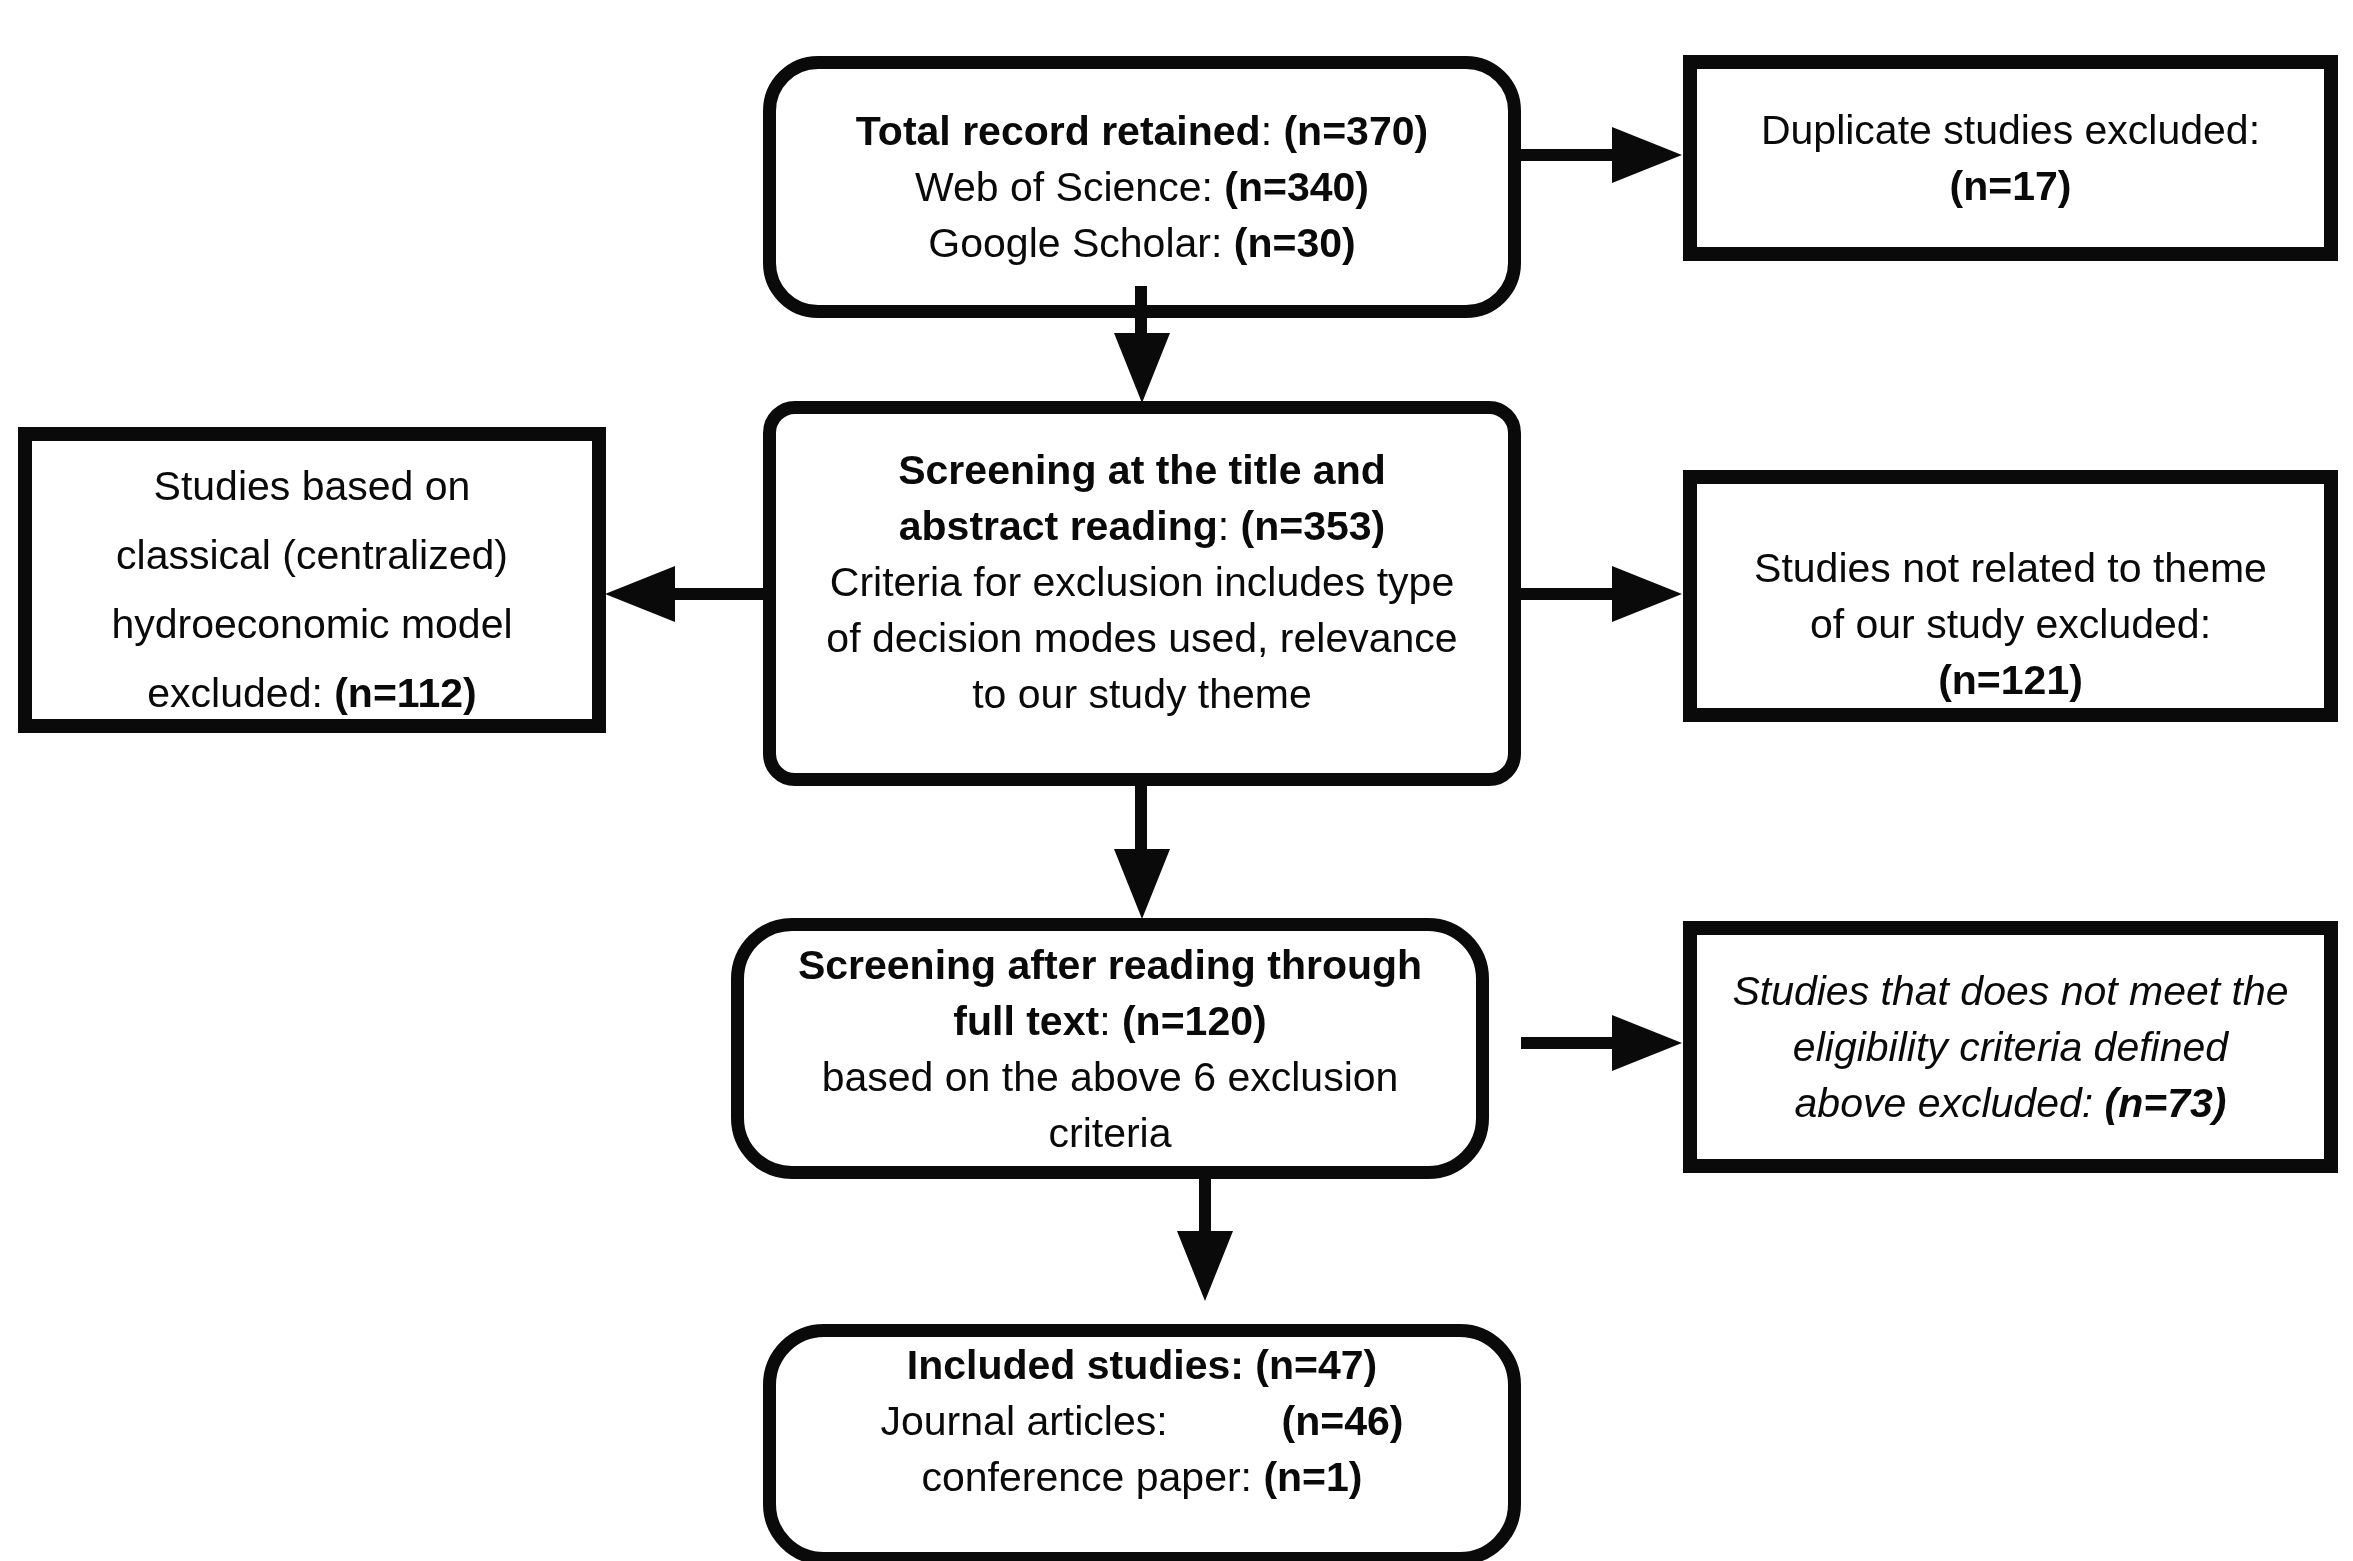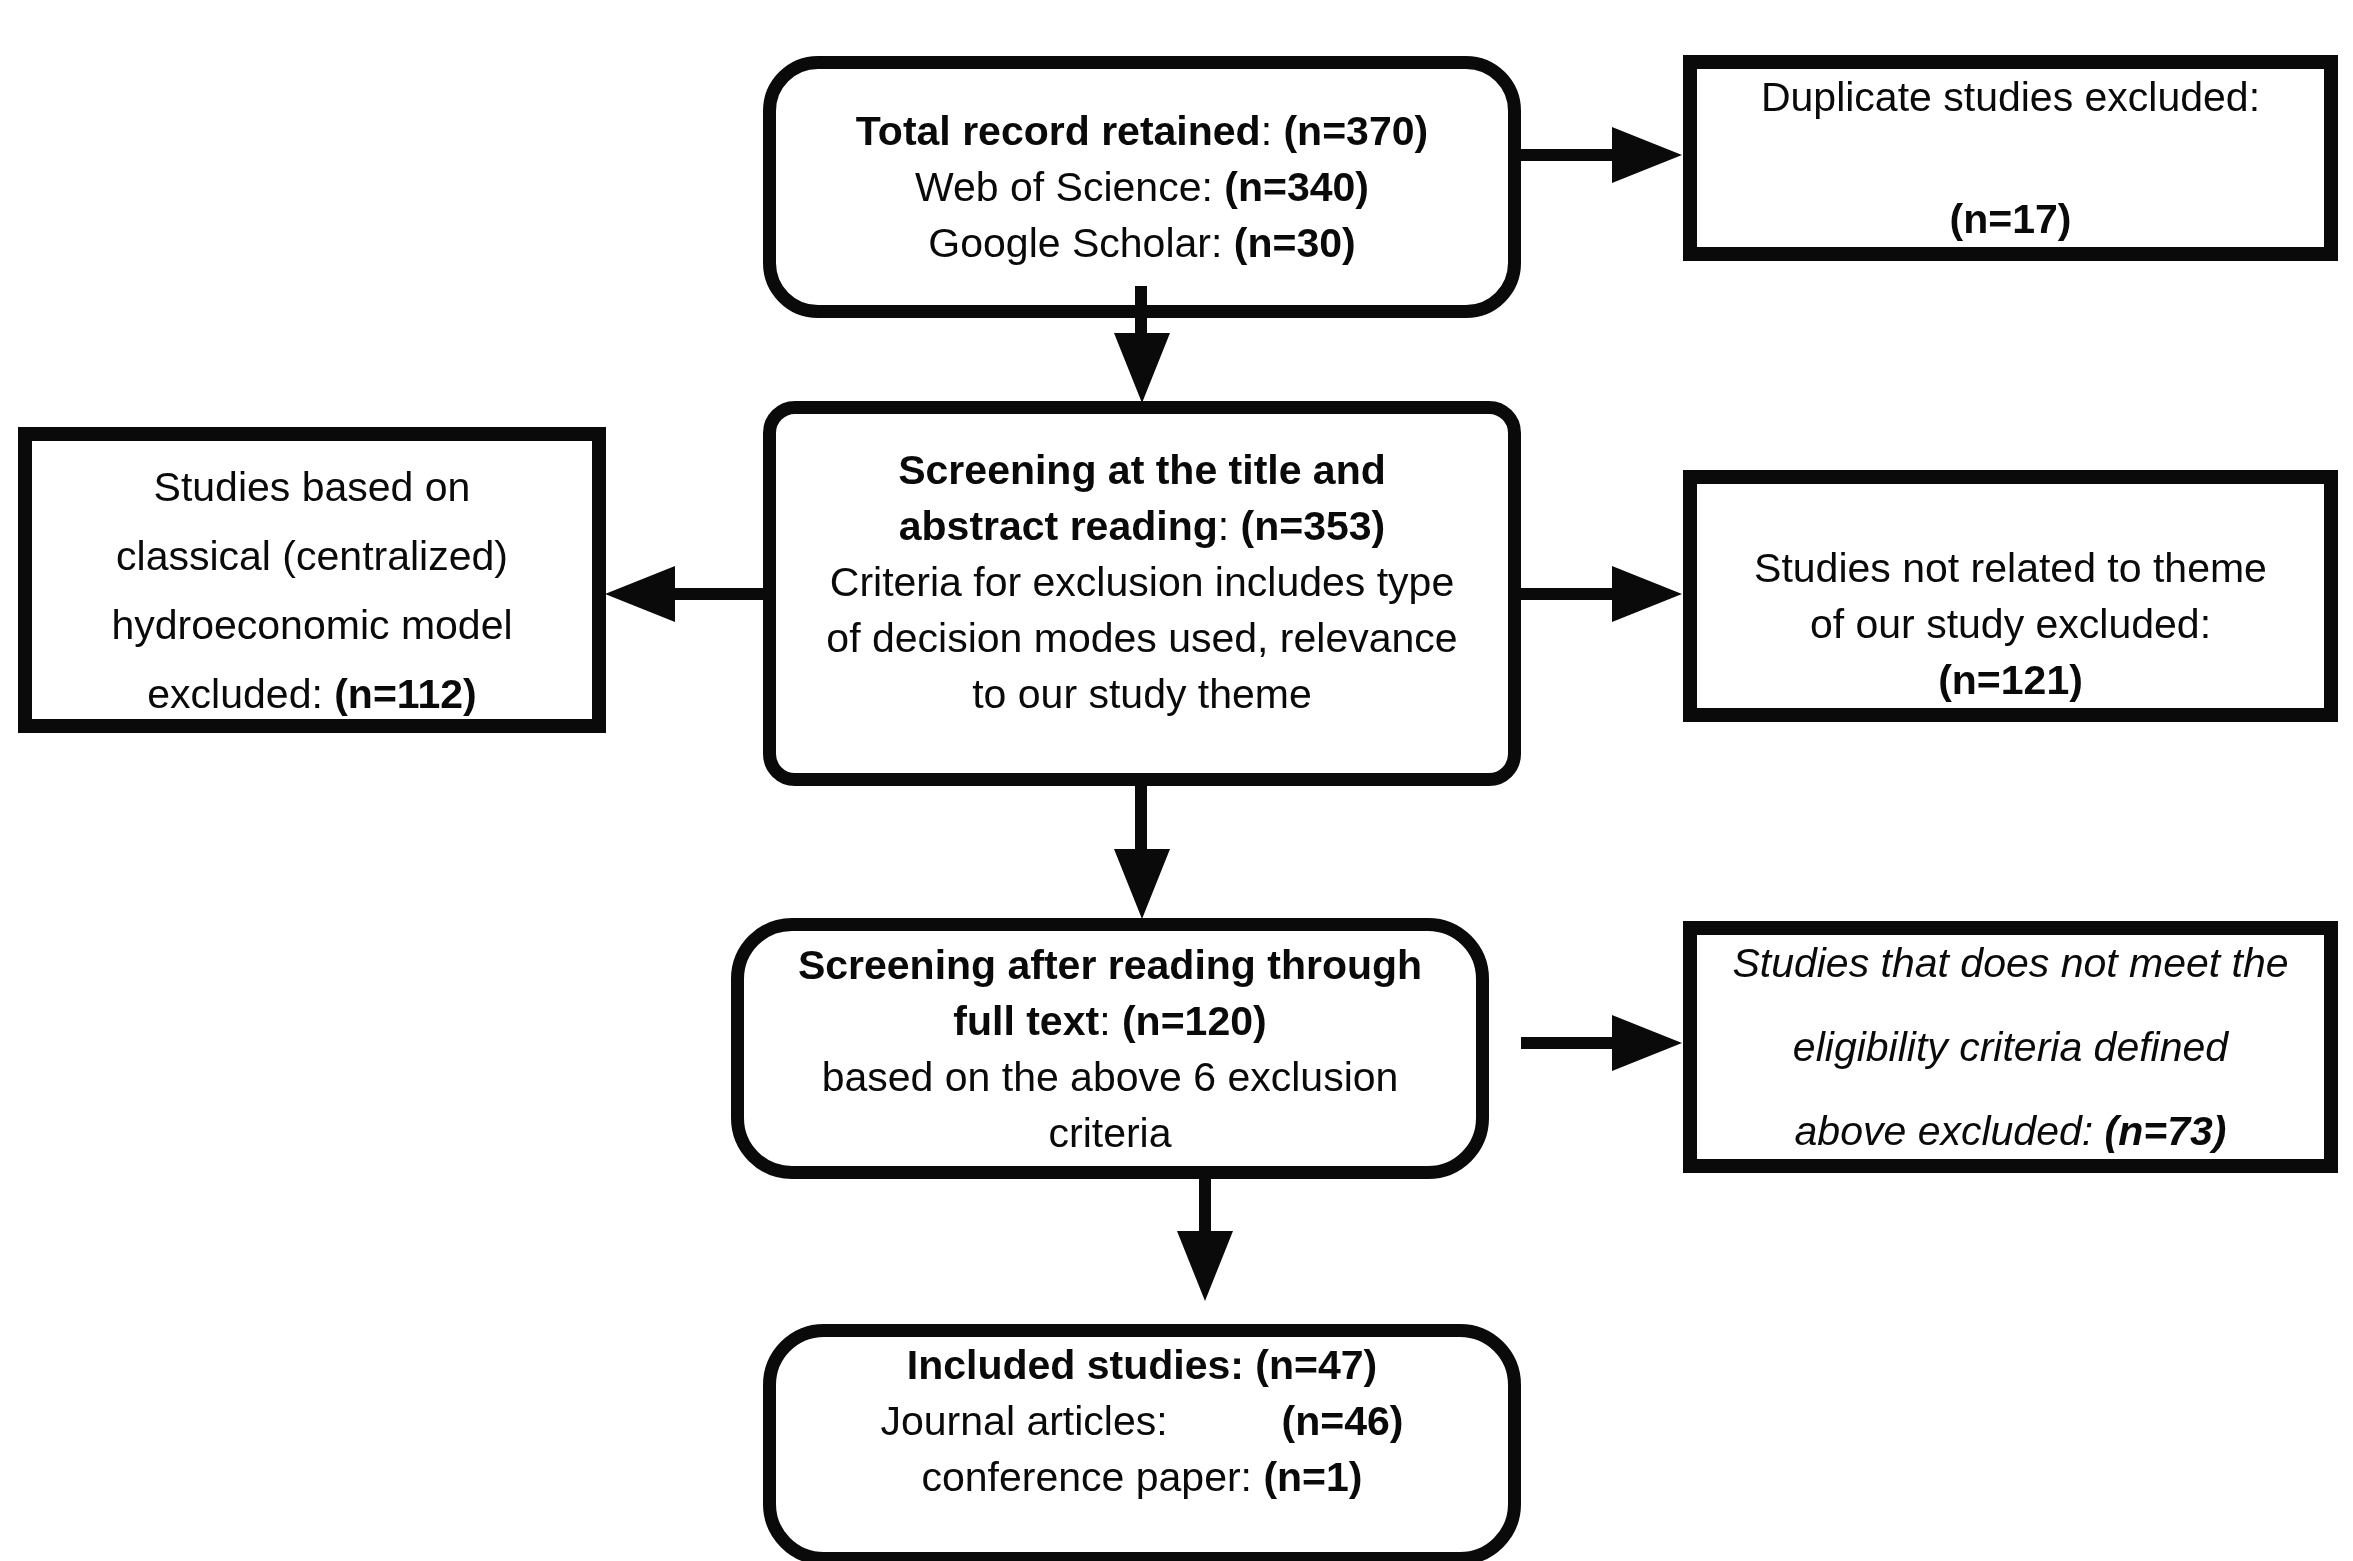--- a/index.html
+++ b/index.html
@@ -14,21 +14,21 @@
   .box {
     position: absolute;
     background: #ffffff;
     border: 13.3px solid #0a0a0a;
     display: flex; flex-direction: column;
     justify-content: center; align-items: center;
     text-align: center;
     font-size: 41px; line-height: 56px;
     color: #0a0a0a;
   }
-  .box.sharp { border-width: 14.5px; border-radius: 0; justify-content: space-between; }
+  .box.sharp { border-width: 14.5px; border-radius: 0; }
   .b { font-weight: bold; }
   .line { white-space: nowrap; }
   .stem { position: absolute; background: #0a0a0a; }
   .tri { position: absolute; width: 0; height: 0; }
   .tri.down  { border-left: 28px solid transparent; border-right: 28px solid transparent; border-top: 70px solid #0a0a0a; }
   .tri.right { border-top: 28px solid transparent; border-bottom: 28px solid transparent; border-left: 70px solid #0a0a0a; }
   .tri.left  { border-top: 28px solid transparent; border-bottom: 28px solid transparent; border-right: 70px solid #0a0a0a; }
 
   #box-total      { left: 763px; top: 24px;   width: 758px; height: 262px; border-radius: 55px; margin-top: 32px;  }
   #box-dup        { left: 1683px; top: 55px;   width: 655px; height: 206px; }

